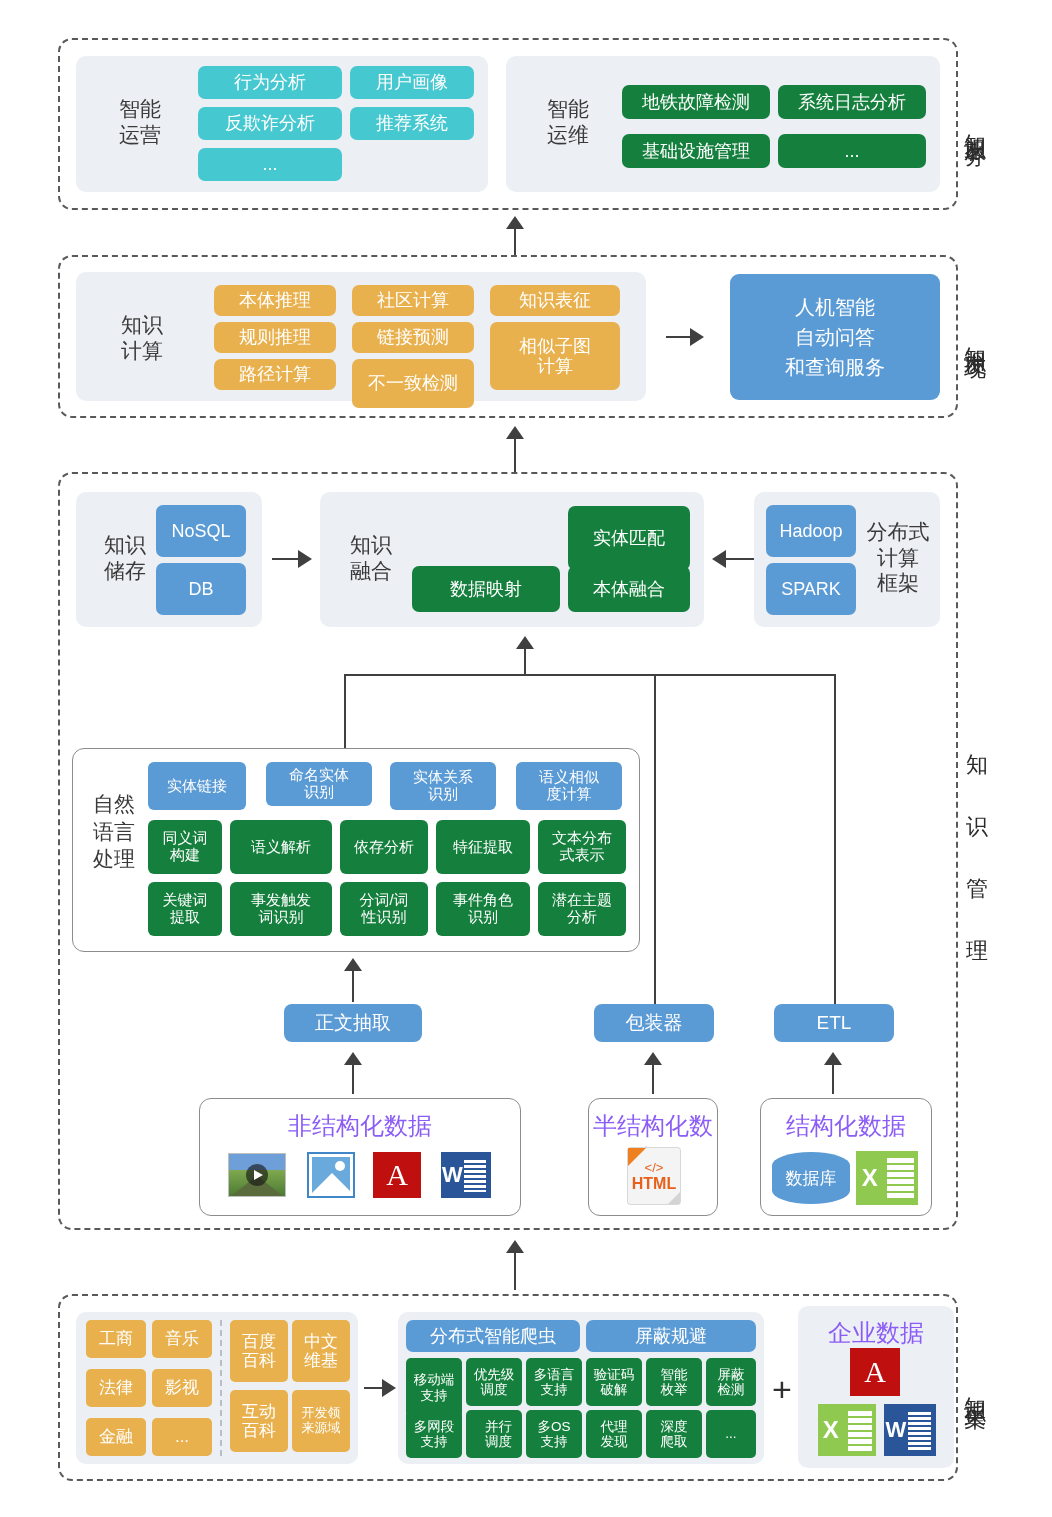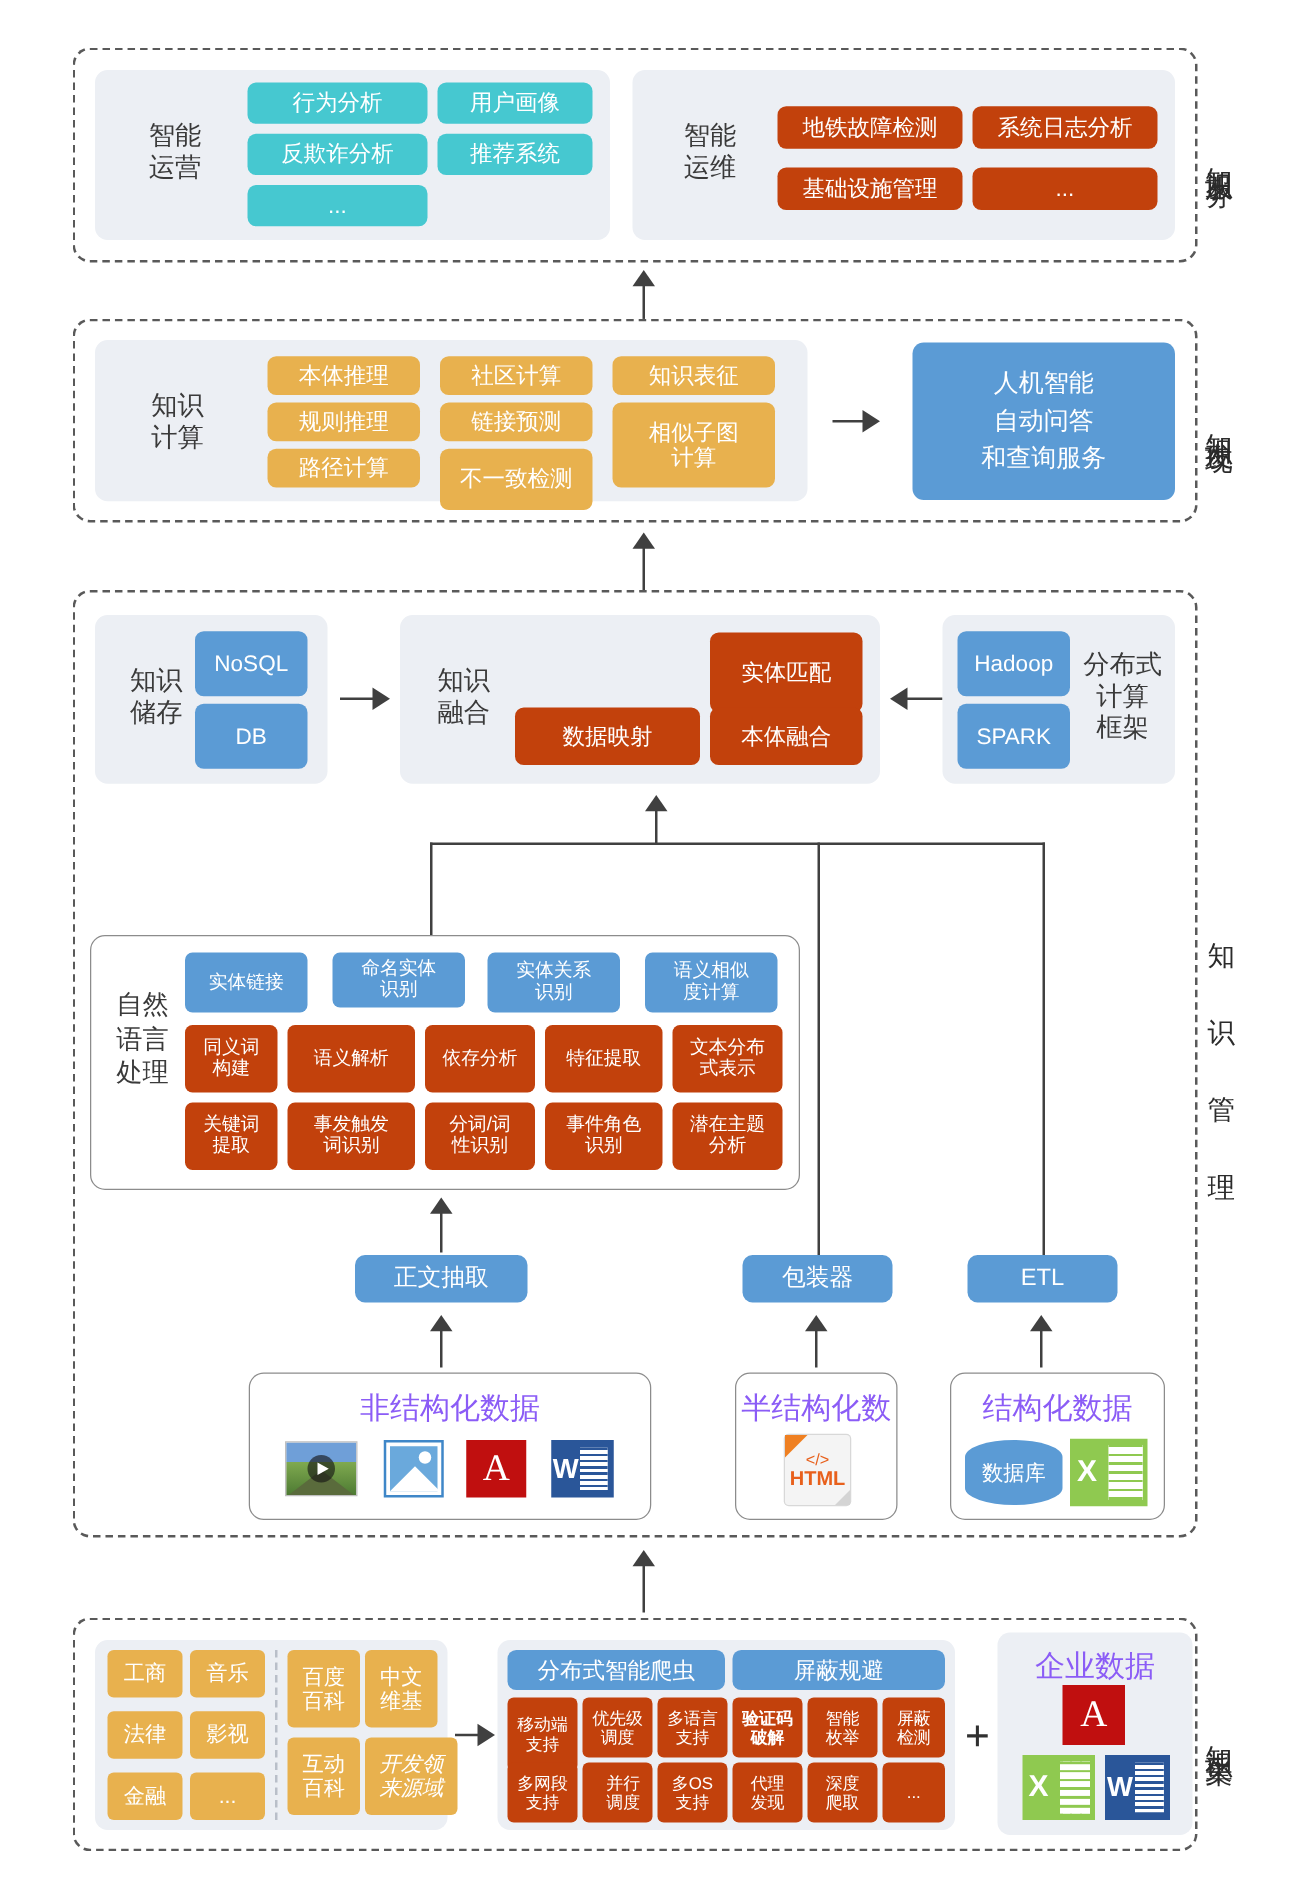--- a/index.html
+++ b/index.html
@@ -68,21 +68,21 @@
     display:flex;
     align-items:center;
     justify-content:center;
     text-align:center;
     line-height:1.12;
     font-size:18px;
     white-space:pre-line;
     padding:0 2px;
   }
   .c-teal   { background:#46c8d0; }
-  .c-green  { background:#c2410c; }
+  .c-green  { background:#15803d; }
   .c-blue   { background:#5b9bd5; }
   .c-orange { background:#e8b14e; }
   .chip.small { font-size:15px; border-radius:6px; }
   .chip.tiny  { font-size:13.5px; border-radius:5px; }
 
   
   .vline { position:absolute; width:2px; background:#404040; }
   .hline { position:absolute; height:2px; background:#404040; }
   .arrow-up {
     position:absolute; width:0; height:0;
@@ -355,21 +355,21 @@
   <div class="chip c-orange tiny" style="left:152px; top:1418px; width:60px; height:38px; font-size:17px;">...</div>
 
   <div class="divider-v" style="left:220px; top:1320px; height:136px;"></div>
 
   <div class="chip c-orange tiny" style="left:230px; top:1320px; width:58px; height:62px; font-size:17px;">百度
 百科</div>
   <div class="chip c-orange tiny" style="left:292px; top:1320px; width:58px; height:62px; font-size:17px;">中文
 维基</div>
   <div class="chip c-orange tiny" style="left:230px; top:1390px; width:58px; height:62px; font-size:17px;">互动
 百科</div>
-  <div class="chip c-orange tiny" style="left:292px; top:1390px; width:74px; height:62px; font-size:17px;font-style:italic;">开发领
+  <div class="chip c-orange tiny" style="left:292px; top:1390px; width:58px; height:62px; font-size:13px;">开发领
 来源域</div>
 
   <div class="hline" style="left:364px; top:1387px; width:22px;"></div>
   <div class="arrow-right" style="left:382px; top:1379px;"></div>
 
   <div class="panel" style="left:398px; top:1312px; width:366px; height:152px;"></div>
   <div class="chip c-blue" style="left:406px; top:1320px; width:174px; height:32px; font-size:18px;">分布式智能爬虫</div>
   <div class="chip c-blue" style="left:586px; top:1320px; width:170px; height:32px; font-size:18px;">屏蔽规避</div>
 
   <div class="chip c-green tiny" style="left:406px; top:1358px; width:56px; height:59px;">移动端
@@ -378,21 +378,21 @@
 调度</div>
   <div class="chip c-green tiny" style="left:526px; top:1358px; width:56px; height:48px;">多语言
 支持</div>
   <div class="chip c-green tiny" style="left:406px; top:1410px; width:56px; height:48px;">多网段
 支持</div>
   <div class="chip c-green tiny" style="left:466px; top:1410px; width:56px; height:48px;padding-left:11px;">并行
 调度</div>
   <div class="chip c-green tiny" style="left:526px; top:1410px; width:56px; height:48px;">多OS
 支持</div>
 
-  <div class="chip c-green tiny" style="left:586px; top:1358px; width:56px; height:48px;font-weight:bold;">验证码
+  <div class="chip c-green tiny" style="left:586px; top:1358px; width:56px; height:48px;">验证码
 破解</div>
   <div class="chip c-green tiny" style="left:646px; top:1358px; width:56px; height:48px;">智能
 枚举</div>
   <div class="chip c-green tiny" style="left:706px; top:1358px; width:50px; height:48px;text-align:right;">屏蔽
 检测</div>
   <div class="chip c-green tiny" style="left:586px; top:1410px; width:56px; height:48px;">代理
 发现</div>
   <div class="chip c-green tiny" style="left:646px; top:1410px; width:56px; height:48px;">深度
 爬取</div>
   <div class="chip c-green tiny" style="left:706px; top:1410px; width:50px; height:48px;">...</div>

